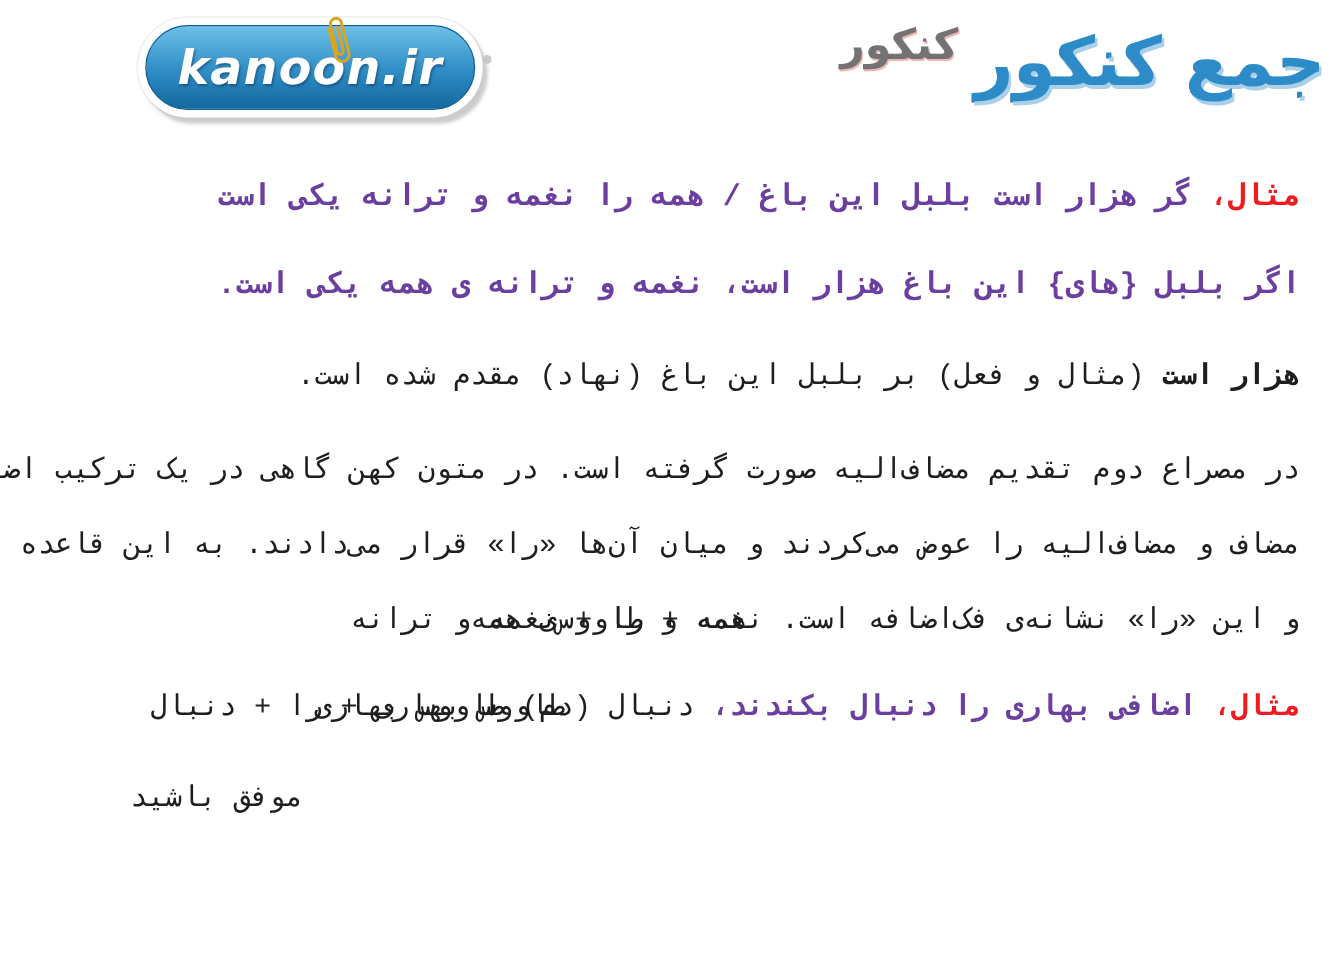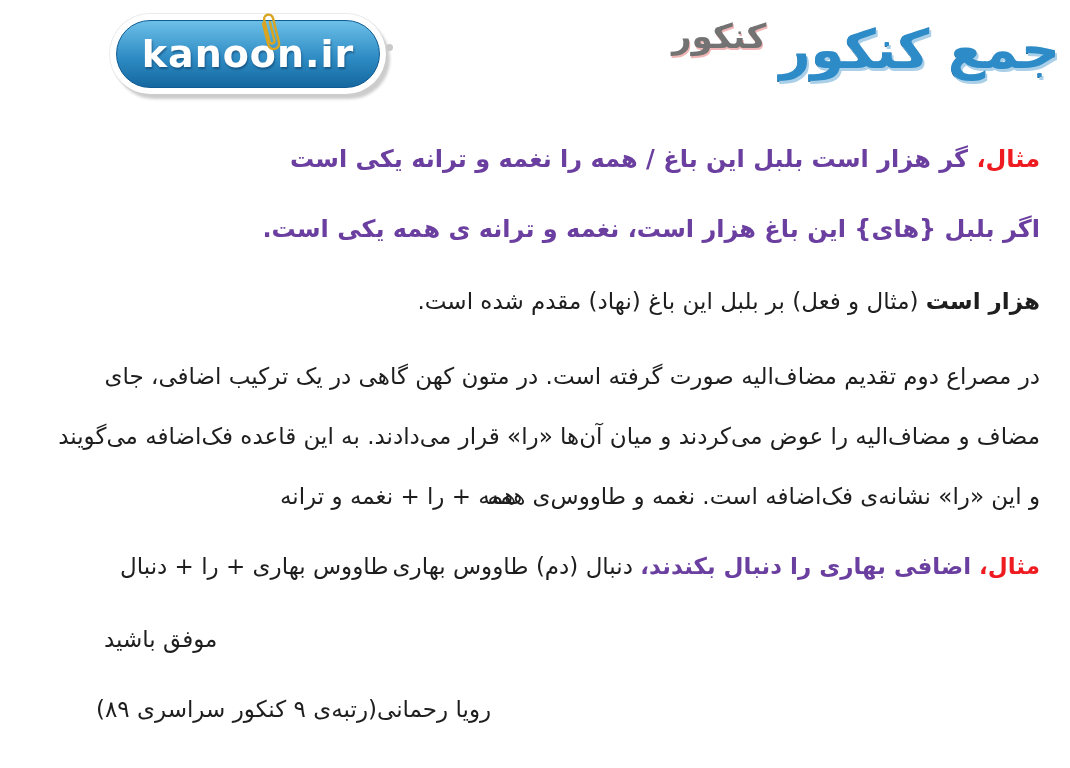--- a/index.html
+++ b/index.html
@@ -15,21 +15,21 @@
   
   .kanoon{
     position:absolute;top:14px;left:110px;width:276px;height:80px;
     background:#ffffff;border-radius:45px;
     box-shadow:4px 5px 3px #cccccc, 0 0 0 1px #ececec;
   }
   .kanoon-inner{
     position:absolute;inset:6px;border-radius:38px;
     background:linear-gradient(180deg,#6cc0e8 0%,#2f8cc4 55%,#14689f 100%);
     border:1px solid #0f5c94;
-    display:flex;align-items:center;justify-content:center;
+    display:flex;align-items:center;justify-content:center;font-style:italic;
   }
   .kanoon-text{
     color:#ffffff;font-size:38px;font-weight:bold;letter-spacing:1px;
     direction:ltr;
     text-shadow:1px 2px 2px rgba(0,40,80,.45);
   }
   .paperclip{position:absolute;left:148px;top:-4px;transform:rotate(-14deg);}
   .gray-dot{position:absolute;left:386px;top:44px;width:7px;height:7px;border-radius:50%;background:#c9c9c9;}
   
   .jambandi{position:absolute;top:16px;left:612px;width:452px;height:82px;}
@@ -38,21 +38,21 @@
     font-size:54px;font-weight:bold;color:#2d8bc7;white-space:nowrap;
     text-shadow:2px 3px 0 #aacfe8, 0 1px 0 #1b6596;
   }
   .jb-accent{
     position:absolute;left:60px;top:0;
     font-size:34px;font-weight:bold;color:#737373;white-space:nowrap;
     letter-spacing:2px;
     text-shadow:1px 2px 0 #f2b5b5;
   }
   
-  .line{position:absolute;white-space:nowrap;font-size:23px;line-height:38px;color:#1e1e1e;}
+  .line{position:absolute;white-space:nowrap;font-size:23px;line-height:38px;color:#1e1e1e;font-family:Liberation Mono, monospace;}
   .h-line{font-size:24px;font-weight:bold;}
   .emph{color:#6b3fa0;font-weight:bold;}
   .red{color:#ee1b21;font-weight:bold;}
   .bold{font-weight:bold;}
   .pos-ex1{top:140px;right:30px;}
   .pos-paraphrase{top:210px;right:30px;}
   .pos-analysis{top:282px;right:30px;}
   .pos-expl1{top:357px;right:30px;}
   .pos-expl2{top:417px;right:30px;}
   .pos-expl3{top:477px;right:30px;}
@@ -98,15 +98,14 @@
   <div class="line pos-expl2">مضاف و مضاف‌الیه را عوض می‌کردند و میان آن‌ها «را» قرار می‌دادند. به این قاعده فک‌اضافه می‌گویند</div>
   <div class="line pos-expl3">و این «را» نشانه‌ی فک‌اضافه است. نغمه و طاووس‌ی همه</div>
   <div class="line pos-formula1">همه + را + نغمه و ترانه</div>
 
   <div class="line pos-ex2">
     <span class="red">مثال،</span><span class="emph"> اضافی بهاری را دنبال بکندند،</span><span> دنبال (دم) طاووس بهاری</span>
   </div>
   <div class="line pos-formula2">طاووس بهاری + را + دنبال</div>
 
   <div class="line pos-closing">موفق باشید</div>
-  <div class="line pos-signature">رویا رحمانی(رتبه‌ی ۹ کنکور سراسری ۸۹)</div>
 
 </div>
 
 </body></html>

